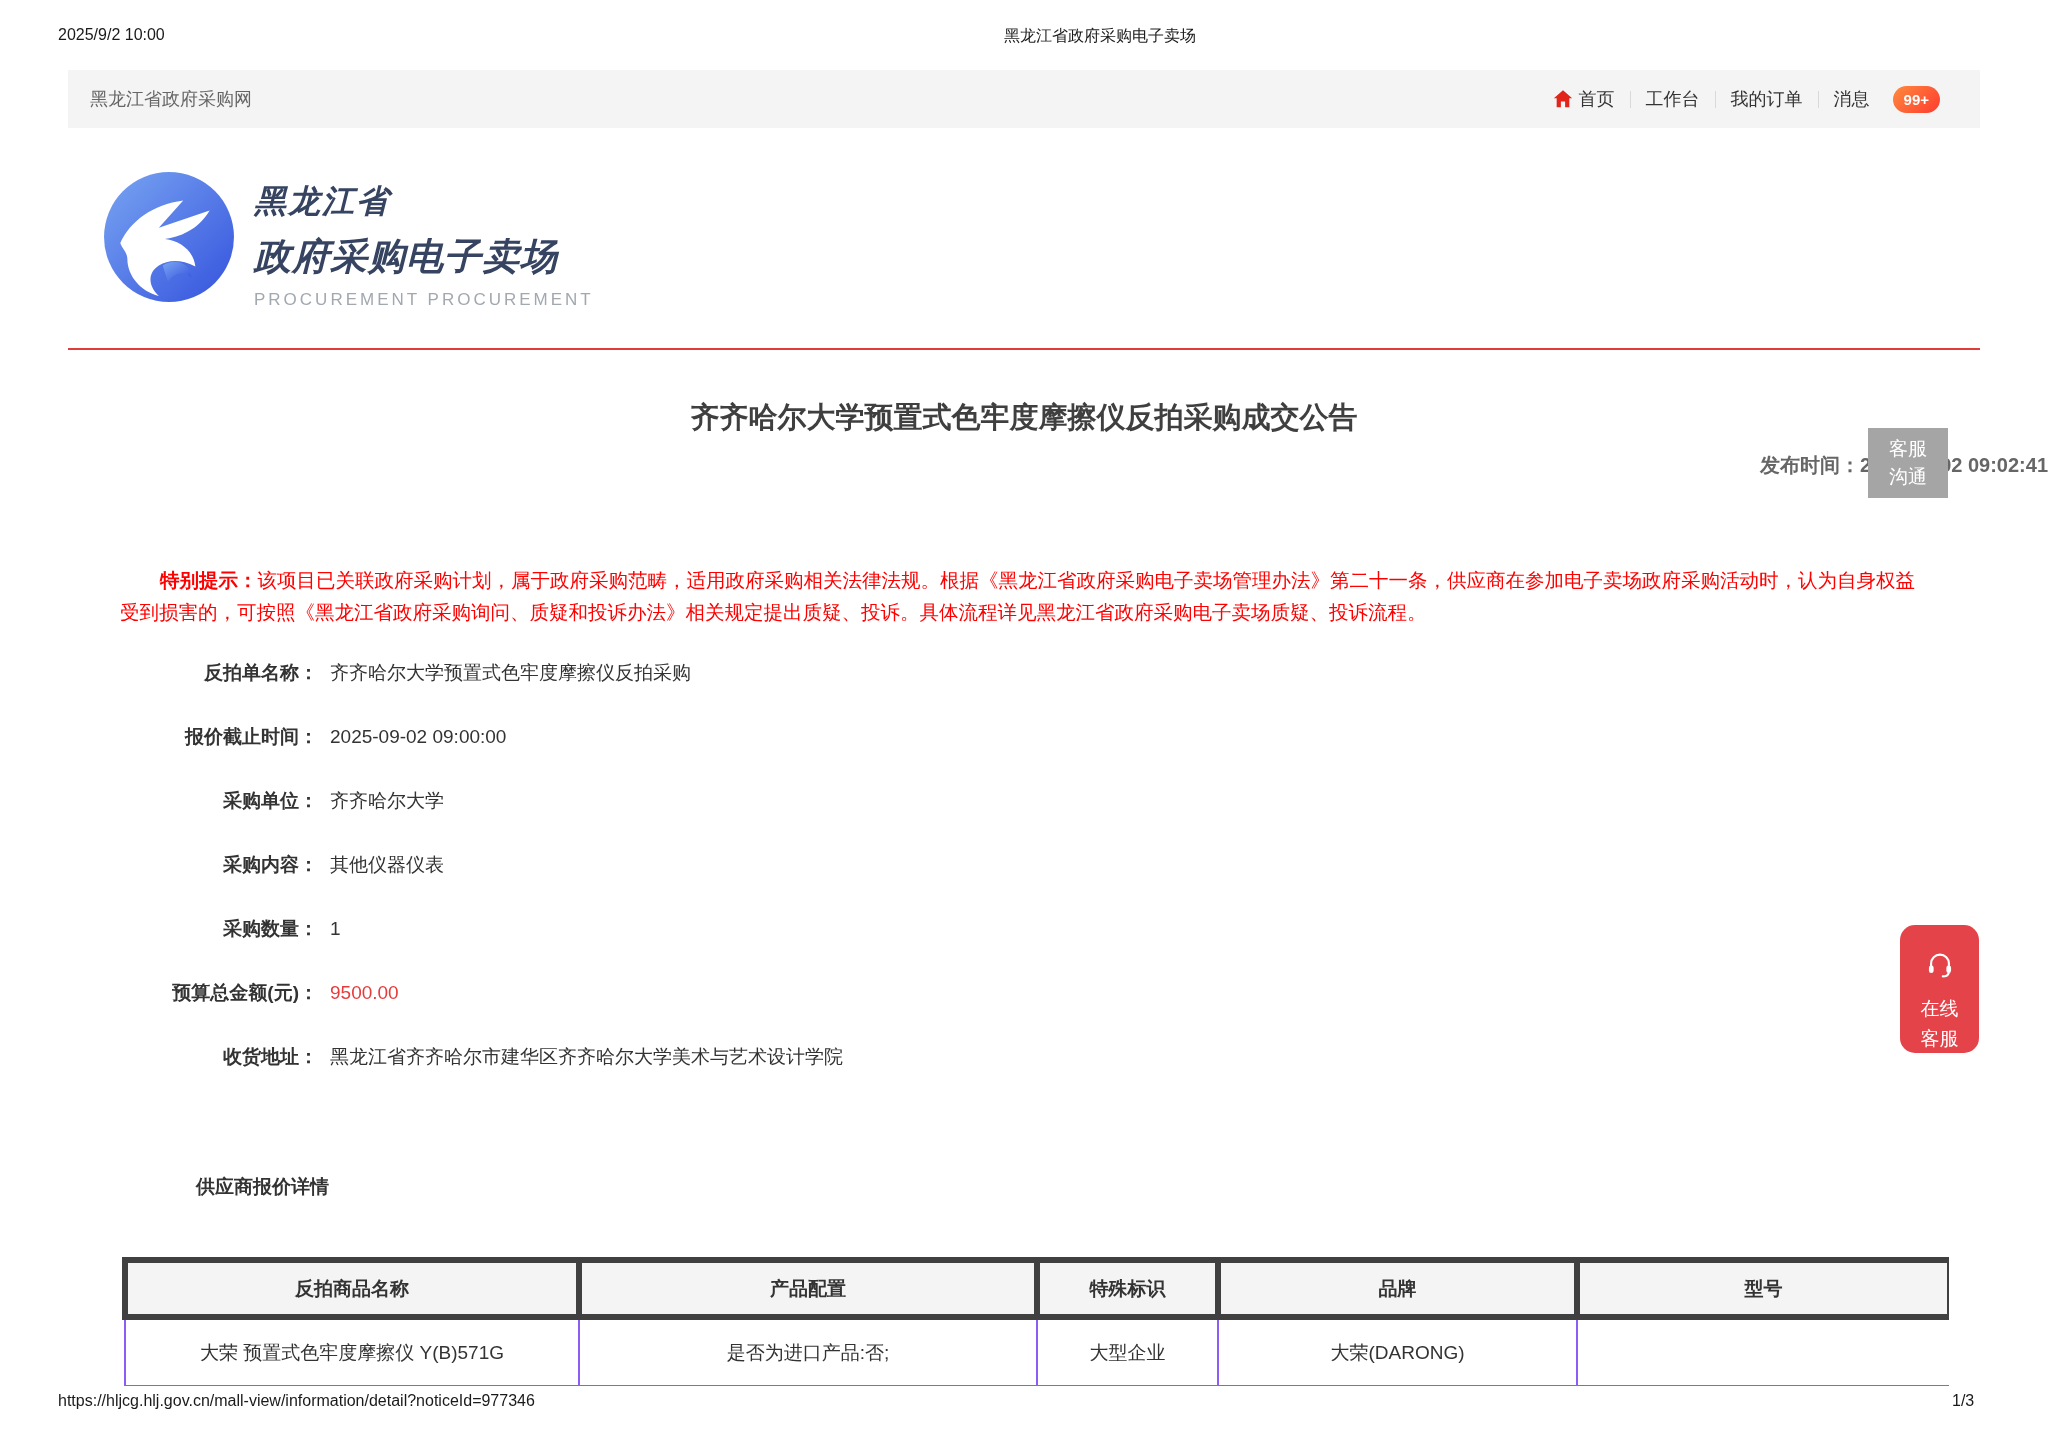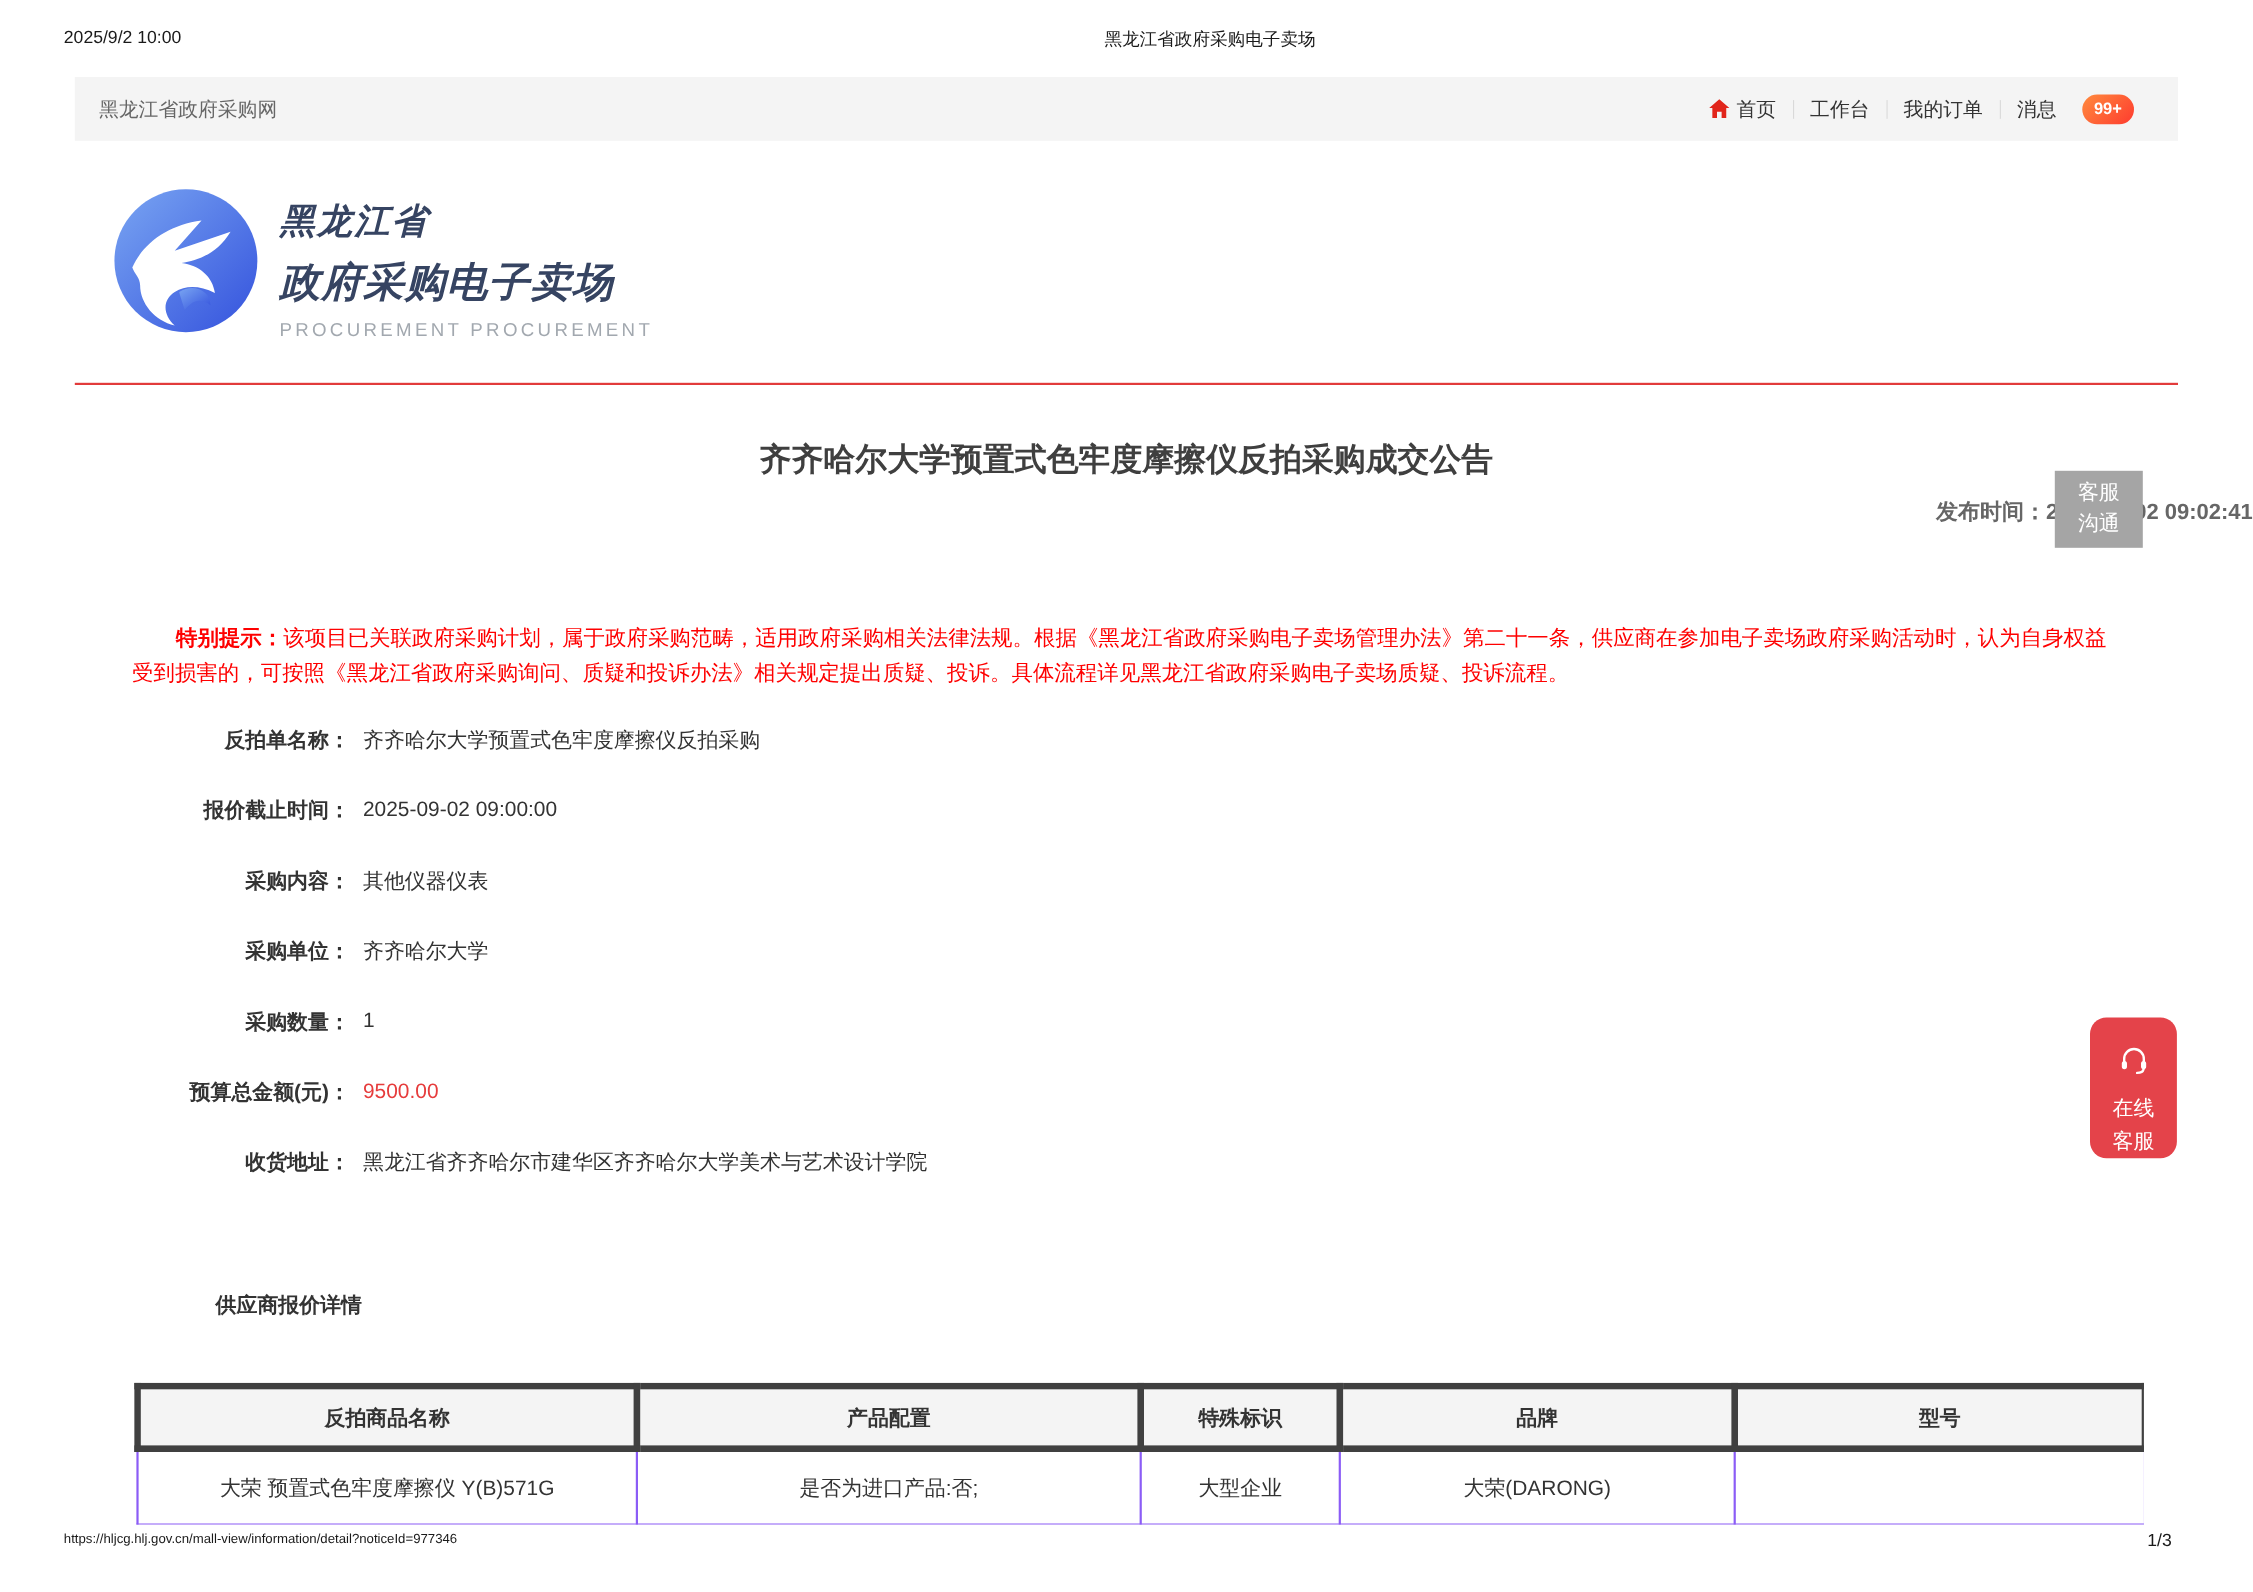--- a/index.html
+++ b/index.html
@@ -3,21 +3,21 @@
 <meta charset="utf-8">
 <style>
   html,body{margin:0;padding:0;}
   body{
     width:2048px;height:1447px;position:relative;background:#fff;
     font-family:"Liberation Sans","DejaVu Sans",sans-serif;color:#333;overflow:hidden;
   }
   
   .ph-date{position:absolute;left:58px;top:26px;font-size:16px;color:#1a1a1a;}
   .ph-title{position:absolute;left:1004px;top:26px;font-size:16px;color:#1a1a1a;}
-  .pf-url{position:absolute;left:58px;top:1392px;font-size:12px;color:#1a1a1a;}
+  .pf-url{position:absolute;left:58px;top:1392px;font-size:16px;color:#1a1a1a;}
   .pf-page{position:absolute;left:1952px;top:1392px;font-size:16px;color:#1a1a1a;}
   
   .topbar{position:absolute;left:68px;top:70px;width:1912px;height:58px;background:#f4f4f4;
     display:flex;align-items:center;justify-content:space-between;box-sizing:border-box;
     padding:0 40px 0 22px;}
   .site-name{font-size:18px;color:#666;}
   .topnav{display:flex;align-items:center;font-size:18px;color:#333;}
   .nav-item{display:flex;align-items:center;padding:0 15px;cursor:pointer;white-space:nowrap;}
   .nav-item:first-child{padding-left:0;}
   .home-ic{width:22px;height:22px;margin-right:5px;display:inline-block;}
@@ -136,26 +136,26 @@
 <div class="fields">
   <div class="field-row">
     <div class="field-label">反拍单名称：</div>
     <div class="field-value">齐齐哈尔大学预置式色牢度摩擦仪反拍采购</div>
   </div>
   <div class="field-row">
     <div class="field-label">报价截止时间：</div>
     <div class="field-value">2025-09-02 09:00:00</div>
   </div>
   <div class="field-row">
+    <div class="field-label">采购单位：</div>
+    <div class="field-value">齐齐哈尔大学</div>
+  </div>
+  <div class="field-row">
     <div class="field-label">采购内容：</div>
     <div class="field-value">其他仪器仪表</div>
-  </div>
-  <div class="field-row">
-    <div class="field-label">采购单位：</div>
-    <div class="field-value">齐齐哈尔大学</div>
   </div>
   <div class="field-row">
     <div class="field-label">采购数量：</div>
     <div class="field-value">1</div>
   </div>
   <div class="field-row">
     <div class="field-label">预算总金额(元)：</div>
     <div class="field-value value-red">9500.00</div>
   </div>
   <div class="field-row">

